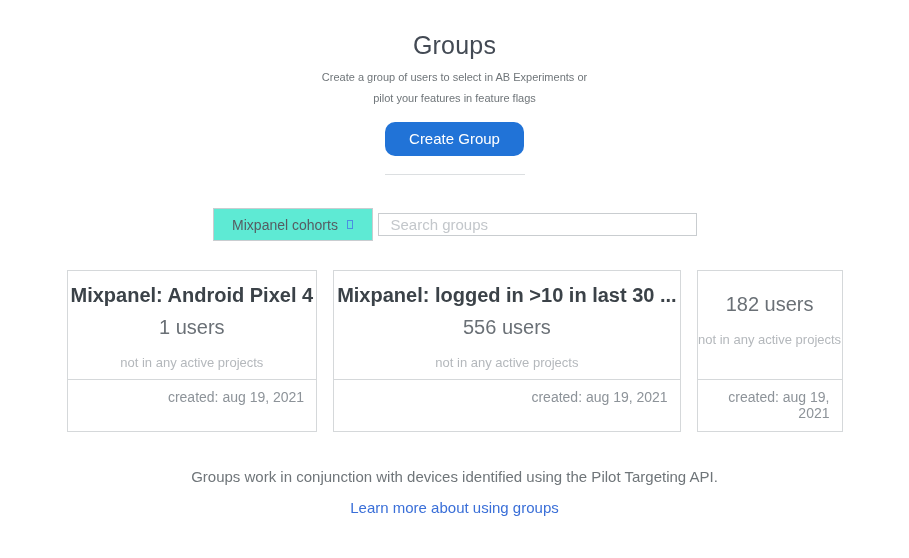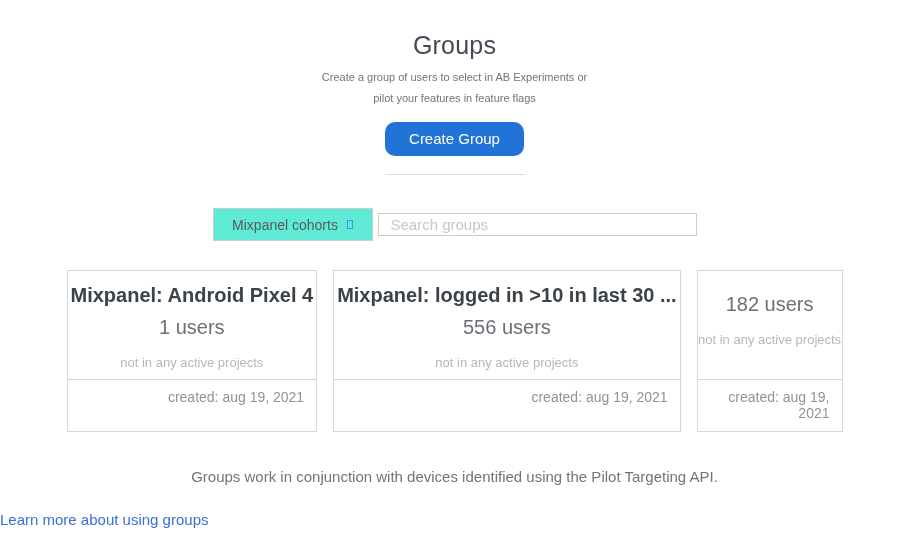--- a/index.html
+++ b/index.html
@@ -40,21 +40,21 @@
     white-space: nowrap; overflow: hidden; padding: 0 3px;
   }
   .card-users { margin-top: 9px; font-size: 20px; font-weight: 400; color: #6a7076; }
   .card-status { margin-top: 16px; font-size: 13px; color: #b4b8bc; }
   .card-footer {
     border-top: 1px solid #d5d8da; padding: 9px 12px 10px 12px;
     font-size: 14px; color: #8d9399; text-align: right;
   }
 
   .footer-note { margin-top: 36px; text-align: center; font-size: 15px; color: #6f7579; }
-  .learn-more { margin-top: 26px; text-align: left; }
+  .learn-more { margin-top: 14px; text-align: center; }
   .learn-more a { font-size: 15px; color: #3a6fd8; text-decoration: none; cursor: pointer; }
 </style>
 </head>
 <body>
 
 <div class="header">
   <h1 class="page-title">Groups</h1>
   <div class="subtitle">
     <div>Create a group of users to select in AB Experiments or</div>
     <div>pilot your features in feature flags</div>

